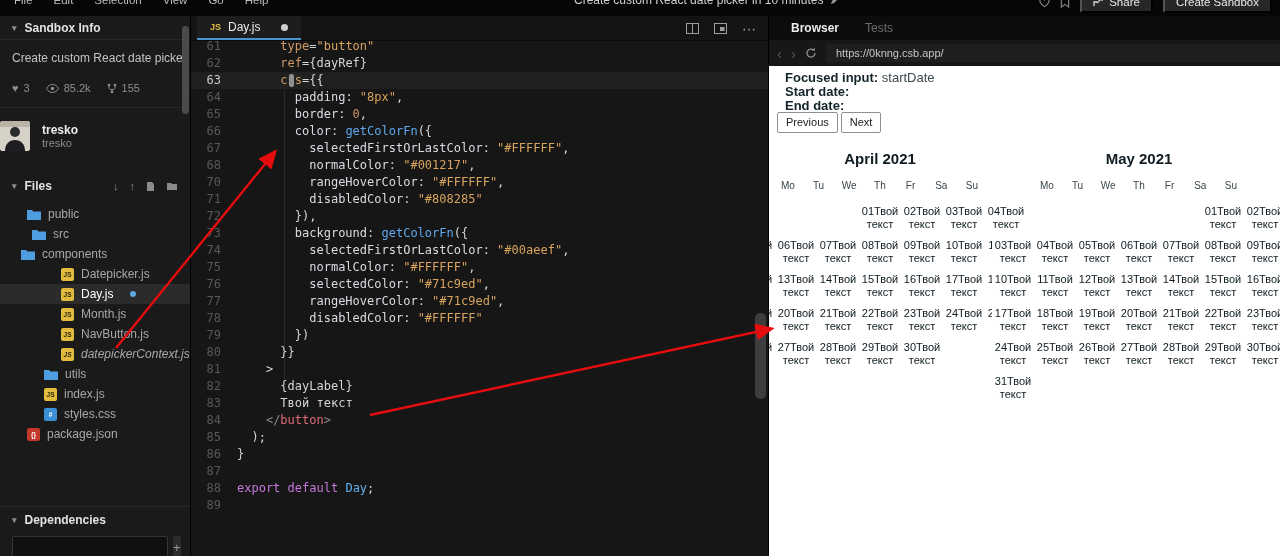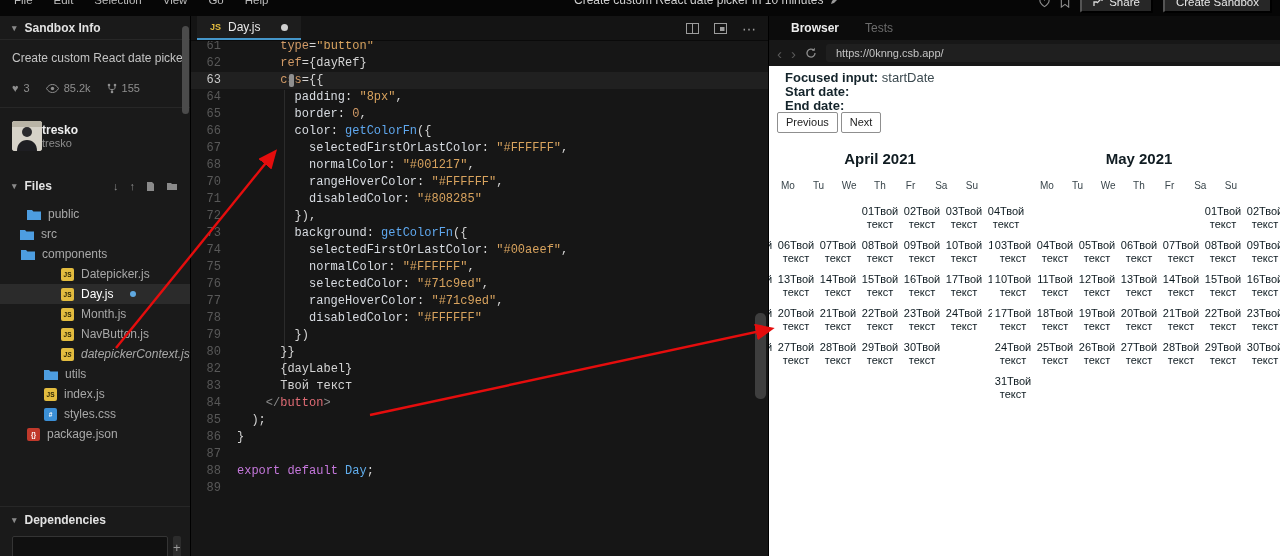--- a/index.html
+++ b/index.html
@@ -22,21 +22,21 @@
   .main { position:absolute; top:16px; left:0; width:1280px; height:540px; display:flex; }
 
   
   .sidebar { width:190px; flex:none; background:#1a1a1a; position:relative; overflow:hidden; }
   .sb-header { height:24px; display:flex; align-items:center; gap:8px; padding:0 12px;
                font-size:12px; font-weight:700; color:#e2e2e2; border-bottom:1px solid #272727; }
   .caret { color:#8a8a8a; font-size:9px; }
   .sb-title { padding:11px 12px 0; font-size:12px; color:#c4c4c4; white-space:nowrap; overflow:hidden; }
   .sb-stats { display:flex; gap:16px; align-items:center; padding:17px 12px 13px; font-size:11px; color:#8f8f8f; border-bottom:1px solid #272727; }
   .stat { display:flex; align-items:center; gap:5px; }
-  .sb-user { display:flex; align-items:center; gap:0; padding:13px 12px 9px; }
+  .sb-user { display:flex; align-items:center; gap:12px; padding:13px 0 9px; }
   .avatar { width:30px; height:30px; border-radius:3px; background:#cfc9bd; overflow:hidden; flex:none; }
   .user-name { font-size:12px; font-weight:700; color:#ededed; line-height:14px; }
   .user-sub { font-size:11px; color:#8d8d8d; line-height:13px; }
   .sb-env { display:flex; justify-content:space-between; padding:7px 12px 15px; font-size:11px; color:#8f8f8f; border-bottom:1px solid #272727; }
   .sb-files-header { margin-top:14px; height:24px; display:flex; align-items:center; gap:8px; padding:0 12px;
                      font-size:12px; font-weight:700; color:#e2e2e2; }
   .files-icons { margin-left:auto; display:flex; gap:11px; color:#8a8a8a; font-size:11px; font-weight:400; align-items:center; }
   .tree { margin-top:6px; }
   .tree-row { height:20px; display:flex; align-items:center; gap:7px; font-size:12px; color:#a8a8a8; }
   .tree-row.active { background:#2b2b2b; color:#fff; }
@@ -58,21 +58,21 @@
   
   .editor { width:578px; flex:none; position:relative; background:#161616; border-left:1px solid #000; overflow:hidden; }
   .tabbar { height:25px; background:#141414; display:flex; align-items:stretch; border-bottom:1px solid #0a0a0a; position:relative; }
   .tab { margin-left:6px; padding:0 13px; display:flex; align-items:center; background:#1d1d1d;
          border-bottom:2px solid #4596c9; color:#e8e8e8; font-size:12px; gap:7px; }
   .js-letters { color:#e3bc3f; font-size:9px; font-weight:700; }
   .tab-dot { width:7px; height:7px; border-radius:50%; background:#cfcfcf; margin-left:14px; }
   .tabbar-icons { position:absolute; right:12px; top:0; height:25px; display:flex; align-items:center; gap:15px; color:#9c9c9c; }
   .code { position:absolute; top:25px; left:0; right:0; bottom:0; overflow:hidden;
           font-family:"DejaVu Sans Mono","Liberation Mono",monospace; font-size:12px; line-height:17px; }
-  .code-lines { margin-top:-3px; position:relative;font-family:Liberation Mono, monospace; }
+  .code-lines { margin-top:-3px; position:relative; }
   .indent-guide { position:absolute; left:93px; top:52px; width:1px; height:289px; background:#2b2b2b; }
   .code-line { display:flex; height:17px; position:relative; white-space:pre; }
   .gutter { width:46px; flex:none; text-align:right; color:#585858; padding-right:16px; }
   .code-line.active { background:#202020; }
   .code-line.active .gutter { color:#c9c9c9; }
   .code-line.active::after { content:""; position:absolute; left:98px; top:2px; width:5px; height:13px; background:#8f8f8f; border-radius:2px; }
   .pl,.pn,.id { color:#d4d4d4; }
   .key { color:#d8dce2; }
   .attr { color:#d19a66; }
   .str { color:#d8a35e; }
@@ -221,21 +221,21 @@
       </div>
       <div class="tree">
           <div class="tree-row" style="padding-left: 27px;">
             <span style="display: flex;">
               <svg class="icon-folder" width="14" height="11" viewBox="0 0 14 11">
                 <path d="M0 1h5l1.4 1.6H14V11H0z" fill="#4d9de0"></path>
               </svg>
             </span>
             <span>public</span>
           </div>
-          <div class="tree-row" style="padding-left: 20px; text-align: right;">
+          <div class="tree-row" style="padding-left: 32px; text-align: right;">
             <span style="display: flex;">
               <svg class="icon-folder" width="14" height="11" viewBox="0 0 14 11">
                 <path d="M0 1h5l1.4 1.6H14V11H0z" fill="#4d9de0"></path>
               </svg>
             </span>
             <span>src</span>
           </div>
           <div class="tree-row" style="padding-left: 21px;">
             <span style="display: flex;">
               <svg class="icon-folder" width="14" height="11" viewBox="0 0 14 11">
@@ -333,20 +333,21 @@
             <div class="code-line"><span class="gutter">71</span><span class="code-text"><span class="pl">          </span><span class="key">disabledColor</span><span class="pn">: </span><span class="str">"#808285"</span></span></div>
             <div class="code-line"><span class="gutter">72</span><span class="code-text"><span class="pl">        </span><span class="pn">}),</span></span></div>
             <div class="code-line"><span class="gutter">73</span><span class="code-text"><span class="pl">        </span><span class="key">background</span><span class="pn">: </span><span class="fn">getColorFn</span><span class="pn">({</span></span></div>
             <div class="code-line"><span class="gutter">74</span><span class="code-text"><span class="pl">          </span><span class="key">selectedFirstOrLastColor</span><span class="pn">: </span><span class="str">"#00aeef"</span><span class="pn">,</span></span></div>
             <div class="code-line"><span class="gutter">75</span><span class="code-text"><span class="pl">          </span><span class="key">normalColor</span><span class="pn">: </span><span class="str">"#FFFFFF"</span><span class="pn">,</span></span></div>
             <div class="code-line"><span class="gutter">76</span><span class="code-text"><span class="pl">          </span><span class="key">selectedColor</span><span class="pn">: </span><span class="str">"#71c9ed"</span><span class="pn">,</span></span></div>
             <div class="code-line"><span class="gutter">77</span><span class="code-text"><span class="pl">          </span><span class="key">rangeHoverColor</span><span class="pn">: </span><span class="str">"#71c9ed"</span><span class="pn">,</span></span></div>
             <div class="code-line"><span class="gutter">78</span><span class="code-text"><span class="pl">          </span><span class="key">disabledColor</span><span class="pn">: </span><span class="str">"#FFFFFF"</span></span></div>
             <div class="code-line"><span class="gutter">79</span><span class="code-text"><span class="pl">        </span><span class="pn">})</span></span></div>
             <div class="code-line"><span class="gutter">80</span><span class="code-text"><span class="pl">      </span><span class="pn">}}</span></span></div>
+            <div class="code-line"><span class="gutter">81</span><span class="code-text"><span class="pl">    </span><span class="pn">&gt;</span></span></div>
             <div class="code-line"><span class="gutter">82</span><span class="code-text"><span class="pl">      </span><span class="pn">{</span><span class="id">dayLabel</span><span class="pn">}</span></span></div>
             <div class="code-line"><span class="gutter">83</span><span class="code-text"><span class="pl">      </span><span class="id">Твой текст</span></span></div>
             <div class="code-line"><span class="gutter">84</span><span class="code-text"><span class="pl">    </span><span class="tp">&lt;/</span><span class="tag">button</span><span class="tp">&gt;</span></span></div>
             <div class="code-line"><span class="gutter">85</span><span class="code-text"><span class="pl">  </span><span class="pn">);</span></span></div>
             <div class="code-line"><span class="gutter">86</span><span class="code-text"><span class="pn">}</span></span></div>
             <div class="code-line"><span class="gutter">87</span><span class="code-text"></span></div>
             <div class="code-line"><span class="gutter">88</span><span class="code-text"><span class="kw">export</span><span class="pn"> </span><span class="kw">default</span><span class="pn"> </span><span class="cls">Day</span><span class="pn">;</span></span></div>
             <div class="code-line"><span class="gutter">89</span><span class="code-text"></span></div>
           </div>
       </div>

